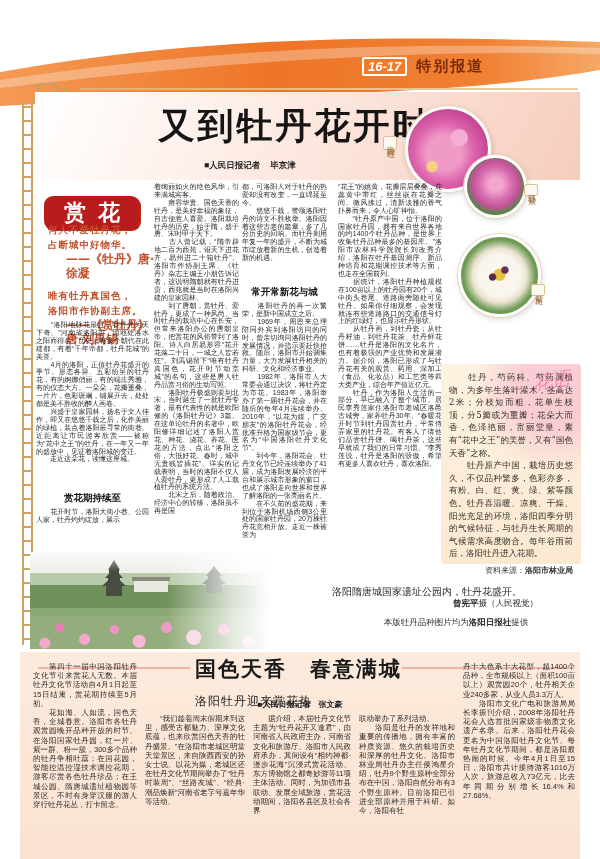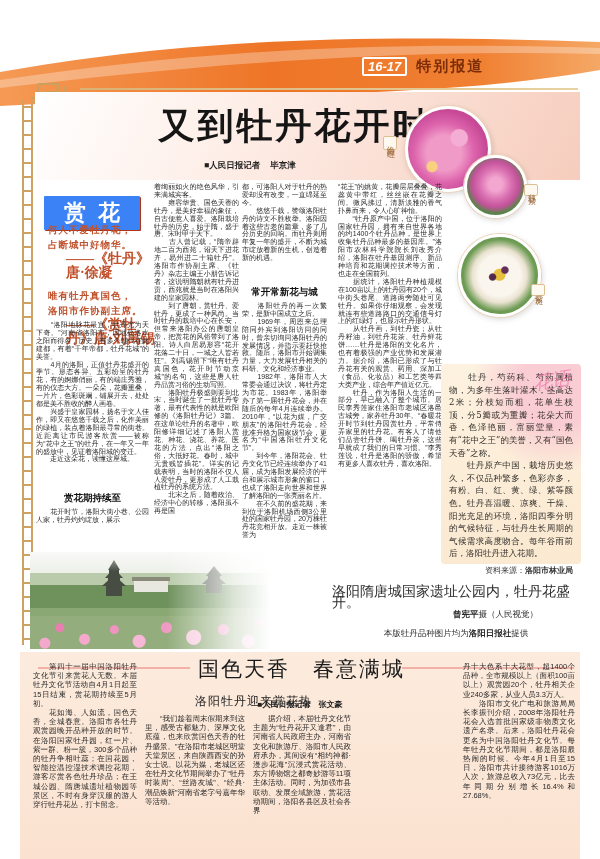--- a/index.html
+++ b/index.html
@@ -33,26 +33,26 @@
     background:radial-gradient(circle at 41% 52%,#54284a 0 5%,transparent 7%),
     radial-gradient(circle at 57% 43%,#63305a 0 5%,transparent 7%),
     radial-gradient(circle at 50% 49%,#e7c13c 0 10%,transparent 12%),
     radial-gradient(circle at 50% 50%,#faf6ee 0 38%,#eae2d0 50%,#6f9c55 66%,#53833f 100%);}
   .vlabel{writing-mode:vertical-rl;font-family:"DejaVu Serif",serif;font-size:8px;color:#9a6a3a;
     background:#fdf9f0;border:1px solid #dcc092;border-radius:2px;padding:3px 1px;letter-spacing:2px;line-height:10px;}
   #labelA{left:383px;top:136px;}
   #labelB{left:524px;top:184px;}
   #labelC{left:531px;top:284px;}
   
-  #seal{left:44px;top:196px;width:96px;height:34px;background:#3b82f6;border-radius:1px;
+  #seal{left:44px;top:196px;width:96px;height:34px;background:#b91c1c;border-radius:9px;
     color:#fff;font-family:"DejaVu Serif",serif;font-weight:bold;font-size:22px;letter-spacing:12px;
     display:flex;align-items:center;justify-content:center;padding-left:12px;box-sizing:border-box;box-shadow:1px 1px 0 #b03518;}
   .poem{font-family:"DejaVu Serif",serif;color:#c1512c;font-weight:bold;}
   .poem .line{font-size:9.5px;line-height:15px;letter-spacing:1px;}
-  .poem .src{font-size:14px;line-height:14px;padding-left:18px;font-family:Liberation Serif, serif;}
+  .poem .src{font-size:12px;line-height:14px;padding-left:18px;}
   #poems{left:48px;top:222px;width:110px;}
   #poem2{margin-top:8px;}
   
   .coltext{font-size:7px;line-height:7.9px;color:#2a2a2a;text-align:justify;text-justify:inter-character;
     white-space:pre-line;overflow:hidden;}
   .subhead{font-weight:900;text-align:center;font-size:9.5px;color:#101010;}
   #col1a{left:36px;top:321px;width:113px;height:152px;}
   #subhead1{left:36px;top:492px;width:113px;}
   #col1b{left:36px;top:508px;width:113px;height:42px;}
   #col2{left:154px;top:183px;width:85px;height:372px;}
@@ -87,27 +87,27 @@
      radial-gradient(circle at 78% 80%,#f0a2c8 0 5px,transparent 6px),
      radial-gradient(circle at 88% 92%,#f6b8d4 0 6px,transparent 7px),
      radial-gradient(circle at 6% 94%,#f3a8cc 0 5px,transparent 6px),
      radial-gradient(circle at 93% 72%,#e98ab8 0 4px,transparent 5px),
      linear-gradient(180deg,#eef0ea 0 22%,#b9cbab 22% 34%,#6f915c 34% 58%,#8aa873 58% 66%,#93ad7c 66% 100%);}
   #photo-fade{left:0;top:0;width:100%;height:100%;
     background:linear-gradient(90deg,transparent 55%,rgba(255,255,255,.75) 82%,#fff 97%),
     linear-gradient(180deg,rgba(255,255,255,.65),transparent 20%);}
   
   #caption{left:332px;top:586px;width:248px;font-family:"DejaVu Serif",serif;color:#2c2c2c;}
-  #caption .c1{font-size:14px;line-height:11px;}
+  #caption .c1{font-size:10px;line-height:11px;}
   #caption .c2{font-size:8.5px;text-align:right;padding-right:42px;line-height:12px;}
   #caption .c3{font-size:8.5px;text-align:center;margin-top:8px;}
   #caption b{font-family:"Liberation Sans",sans-serif;}
   
   #bottom-bg{left:20px;top:652px;width:560px;height:207px;background:linear-gradient(180deg,#fcebdd,#fbe2d0);}
-  #b-title{left:195px;top:655px;width:210px;text-align:right;font-size:21px;font-weight:400;color:#1a1a1a;letter-spacing:2px;}
+  #b-title{left:195px;top:655px;width:210px;text-align:left;font-size:21px;font-weight:700;color:#1a1a1a;letter-spacing:2px;}
   .b-rule{top:667px;height:2px;background:#f2b2a8;}
   #b-rule-l{left:38px;width:152px;}
   #b-rule-r{left:402px;width:172px;}
   #b-subtitle{left:195px;top:681px;width:210px;font-size:12px;color:#222;letter-spacing:1px;margin-top:12px;}
   #b-byline{left:230px;top:699px;width:140px;text-align:center;font-size:8px;font-weight:bold;color:#222;}
   .bcol{font-size:7.5px;line-height:9.2px;color:#2a2a2a;text-align:justify;text-justify:inter-character;white-space:pre-line;overflow:hidden;}
   #bc1{left:33px;top:662px;width:104px;height:152px;}
   #bc2{left:145px;top:714px;width:100px;height:104px;}
   #bc3{left:253px;top:714px;width:98px;height:104px;}
   #bc4{left:359px;top:714px;width:96px;height:104px;}
@@ -242,16 +242,18 @@
   <div id="b-rule-r" class="abs b-rule"></div>
   <div id="b-title" class="abs">国色天香　春意满城</div>
   <div id="b-subtitle" class="abs">洛阳牡丹迎来赏花热</div>
   <div id="b-byline" class="abs">
     <span>■人民日报记者</span>　<span>张文豪</span>
   </div>
   <div id="bc1" class="abs bcol">　　第四十一届中国洛阳牡丹文化节引来赏花人无数。本届牡丹文化节活动自4月1日起至15日结束，赏花期持续至5月初。
 　　花如海、人如流，国色天香，全城春意。洛阳市各牡丹观赏园晚开品种开放的时节。在洛阳国家牡丹园，红一片、紫一群、粉一簇，300多个品种的牡丹争相吐蕊；在国花园，智能控温控湿技术调控花期，游客尽赏各色牡丹珍品；在王城公园、隋唐城遗址植物园等景区，不时有身穿汉服的游人穿行牡丹花丛，打卡留念。</div>
   <div id="bc2" class="abs bcol">　　“我们趁着周末假期来到这里，感受古都魅力、深厚文化底蕴，也来欣赏国色天香的牡丹盛景。”在洛阳市老城区明堂天堂景区，来自陕西西安的孙女士说。以花为媒，老城区还在牡丹文化节期间举办了“牡丹时装周”、“丝路友城”、“经典·潮品焕新”河南省老字号嘉年华等活动。</div>
   <div id="bc3" class="abs bcol">　　据介绍，本届牡丹文化节主题为“牡丹花开又逢君”，由河南省人民政府主办，河南省文化和旅游厅、洛阳市人民政府承办，其间设有“相约神都·漫步花海”沉浸式赏花活动、东方博物馆之都奇妙游等11项主体活动。同时，为加强市县联动、发展全域旅游，赏花活动期间，洛阳各县区及社会各界</div>
+  <div id="bc4" class="abs bcol">联动举办了系列活动。
+　　洛阳是牡丹的发祥地和重要的传播地，拥有丰富的种质资源、悠久的栽培历史和深厚的牡丹文化。洛阳市林业局牡丹办主任侯鸿星介绍，牡丹9个野生原种全部分布在中国，洛阳自然分布有3个野生原种。目前洛阳已引进全部原种并用于科研。如今，洛阳有牡</div>
   <div id="bc5" class="abs bcol">丹十大色系十大花型，超1400个品种，全市规模以上（面积100亩以上）观赏园20个，牡丹相关企业240多家，从业人员3.3万人。
 　　洛阳市文化广电和旅游局局长李振刊介绍，2008年洛阳牡丹花会入选首批国家级非物质文化遗产名录。后来，洛阳牡丹花会更名为中国洛阳牡丹文化节。每年牡丹文化节期间，都是洛阳最热闹的时候。今年4月1日至15日，洛阳市共计接待游客1016万人次，旅游总收入73亿元，比去年同期分别增长16.4%和27.68%。</div>
 
 </div>
 
 </body></html>

